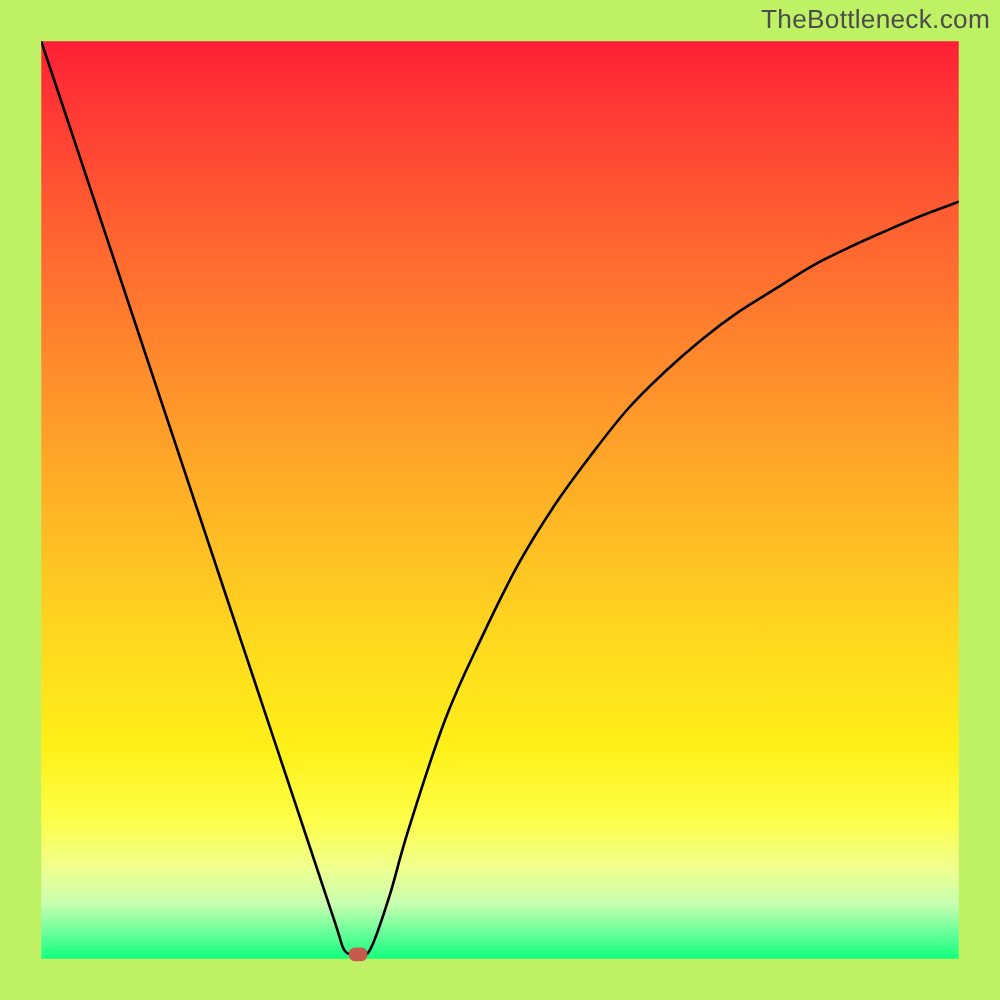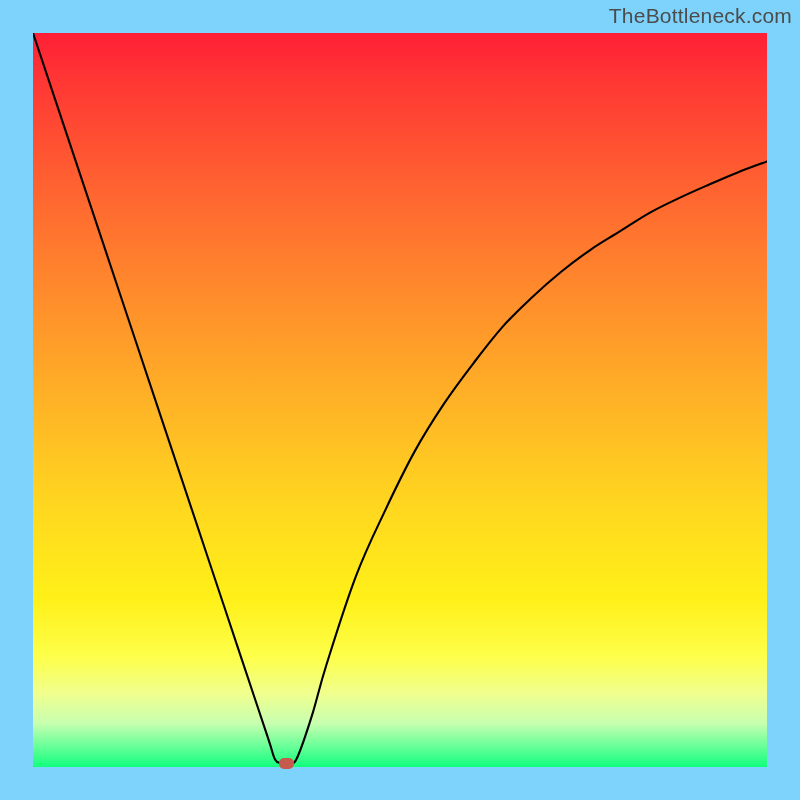--- a/index.html
+++ b/index.html
@@ -8,21 +8,21 @@
     width: 800px;
     height: 800px;
     overflow: hidden;
     background: #000;
     font-family: Arial, Helvetica, sans-serif;
   }
   .frame {
     position: relative;
     width: 800px;
     height: 800px;
-    background: #7dd3fc;
+    background: #bef264;
   }
   .plot-area {
     position: absolute;
     left: 33px;
     top: 33px;
     width: 734px;
     height: 734px;
     background: linear-gradient(
       to bottom,
       #ff1f36 0%,

